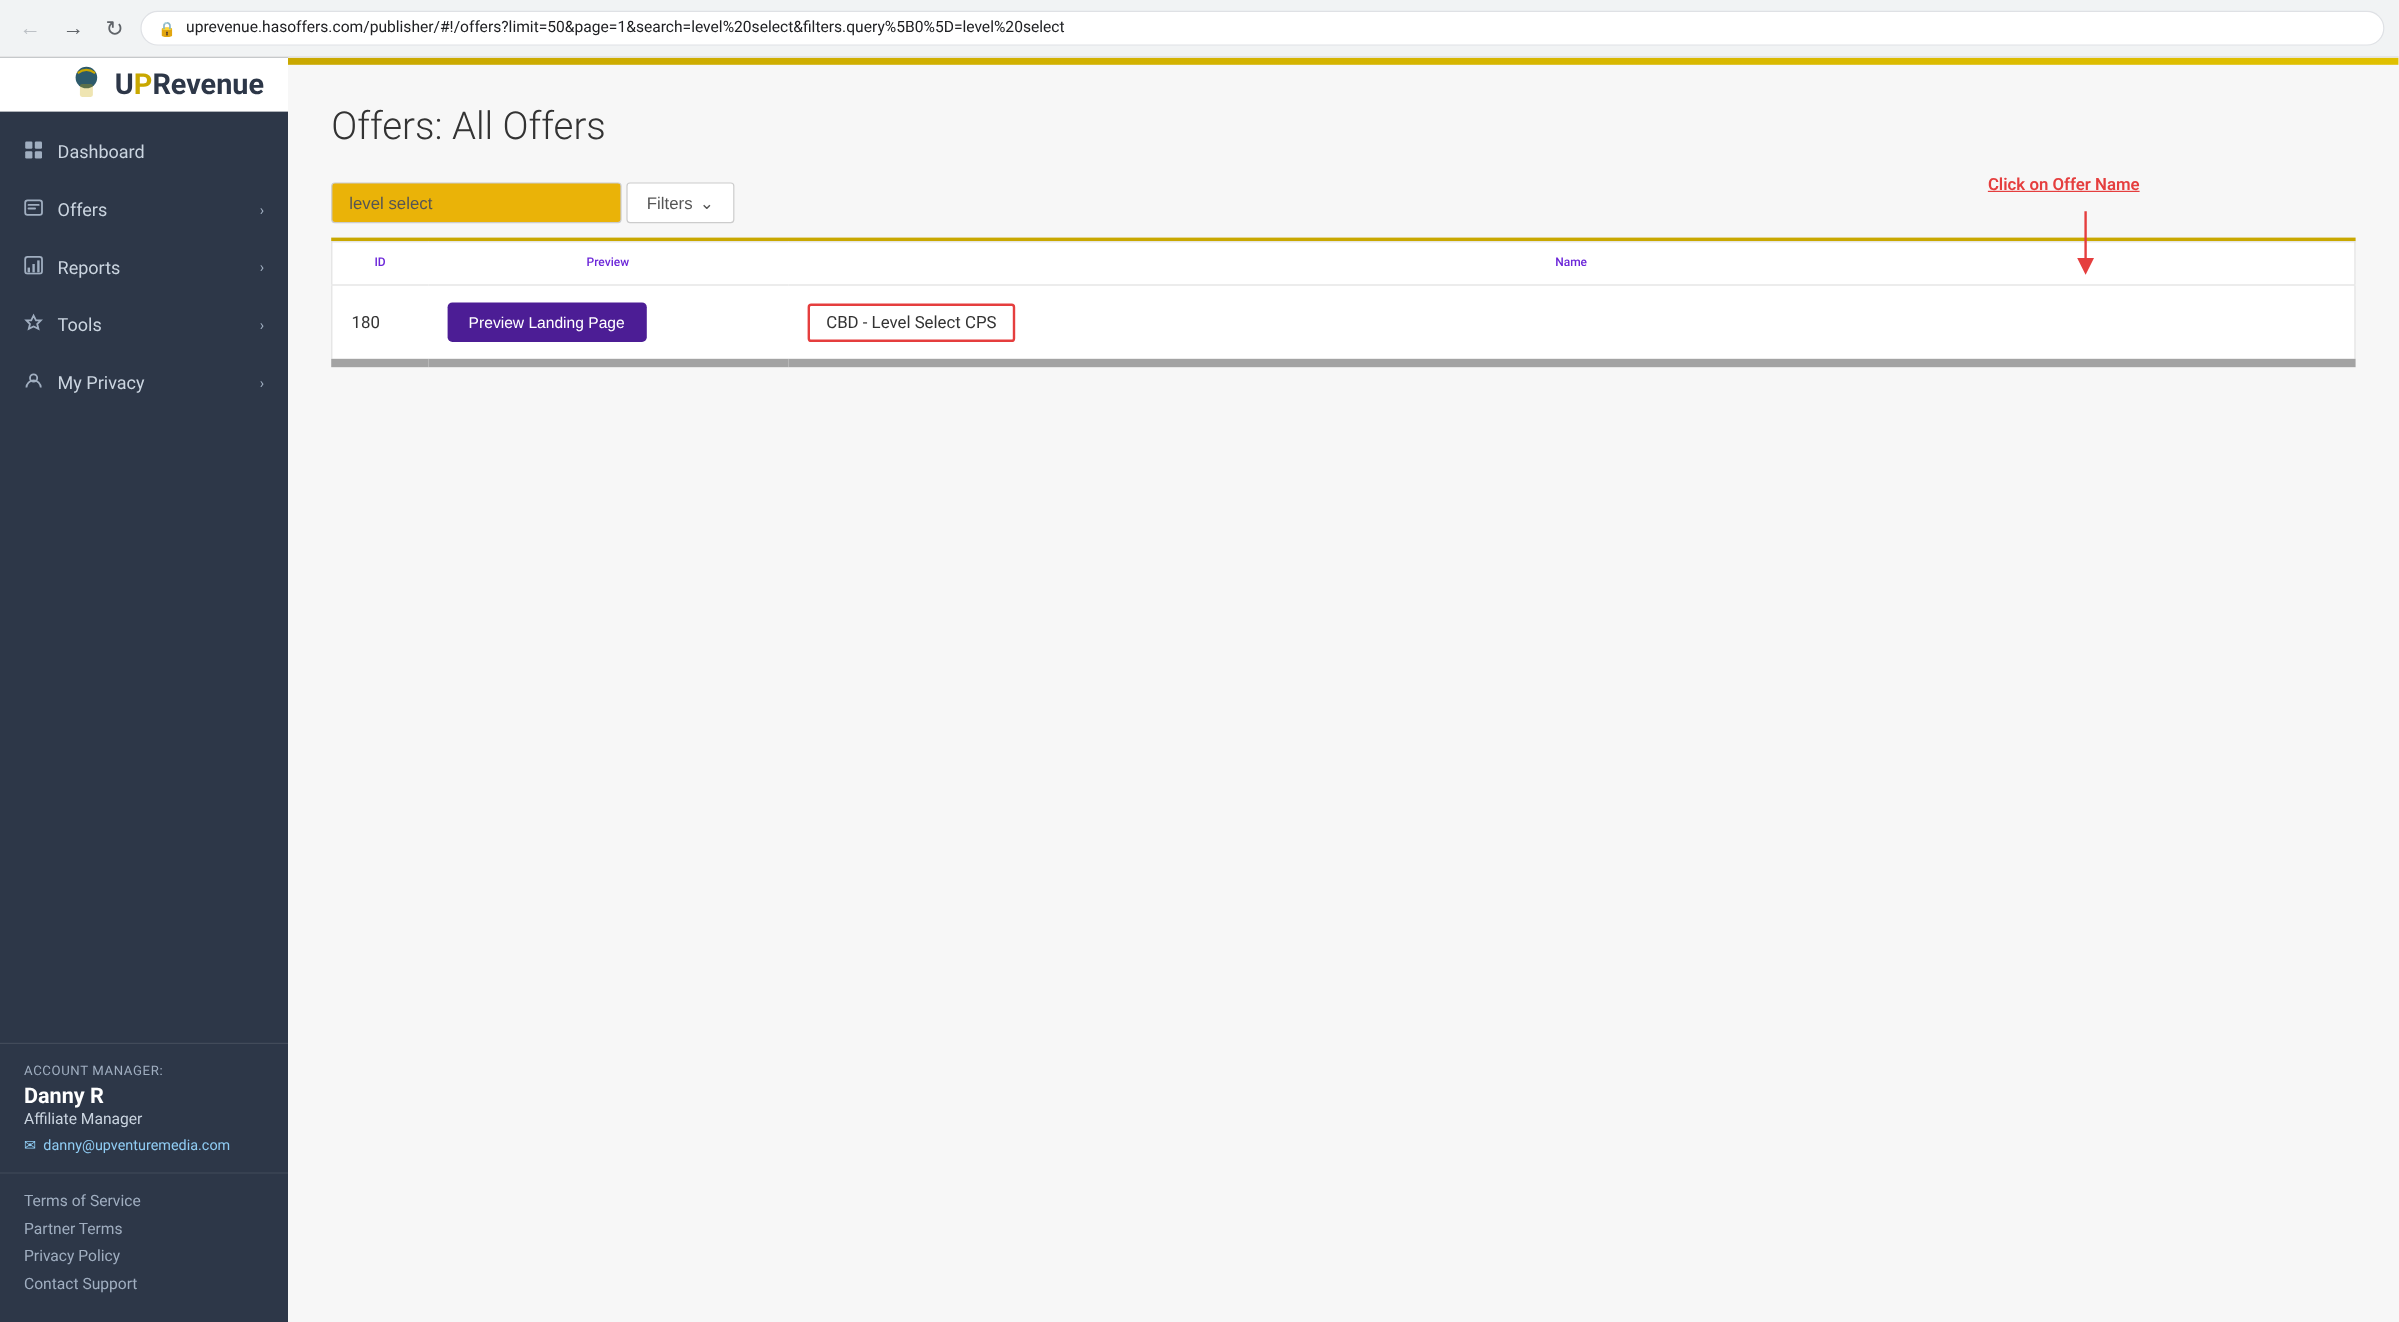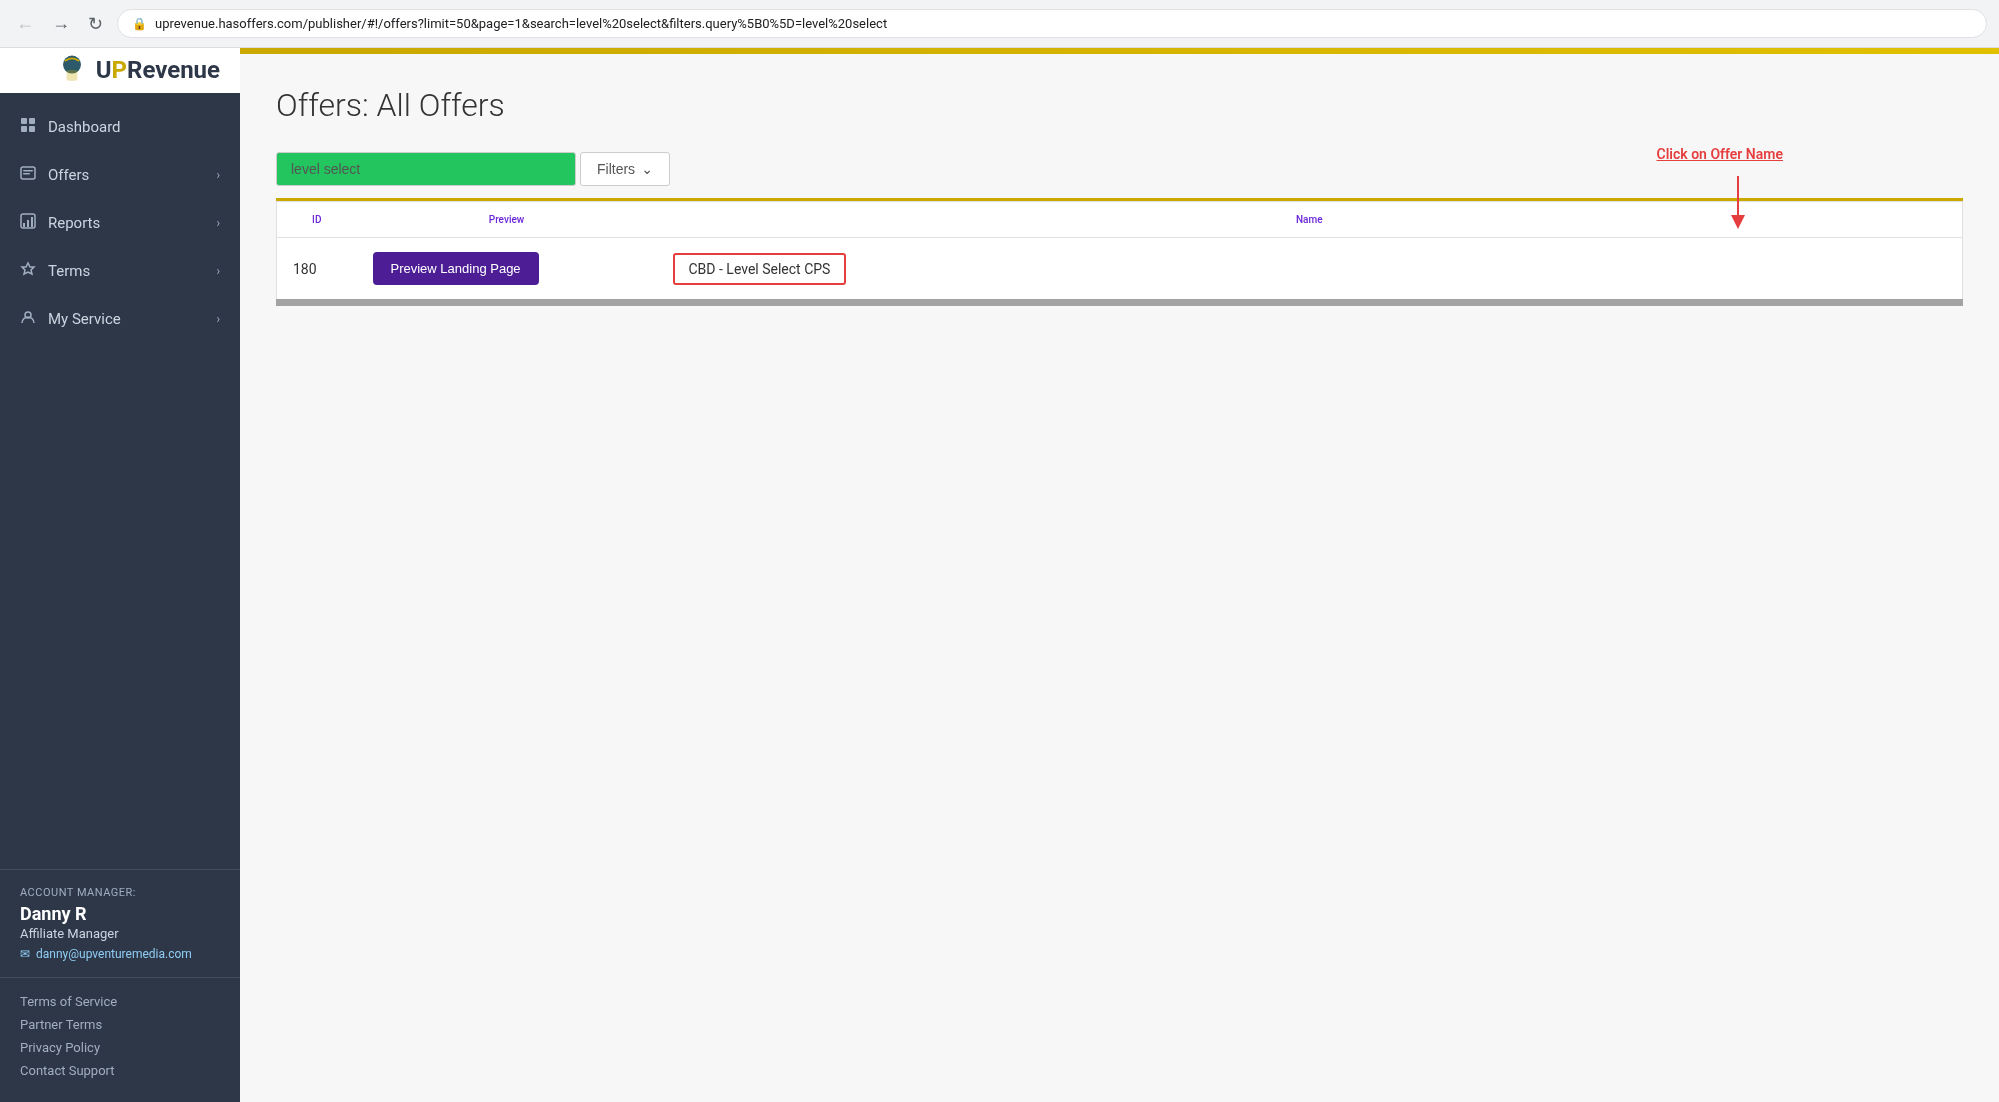--- a/index.html
+++ b/index.html
@@ -167,23 +167,23 @@
       margin-bottom: 0;
       border-bottom: 3px solid #c9a800;
       padding-bottom: 12px;
     }
 
     .search-input {
       padding: 8px 14px;
       border: 1px solid #ccc;
       border-radius: 3px;
       font-size: 14px;
-      width: 300px;
+      width: 242px;
       color: #555;
-      background: #22c55e;
+      background: #eab308;
     }
 
     .filters-btn {
       margin-left: 4px;
       padding: 8px 16px;
       border: 1px solid #ccc;
       border-radius: 3px;
       background: white;
       font-size: 14px;
       color: #555;
@@ -346,34 +346,34 @@
         <span class="chevron">›</span>
       </div>
 
       <div class="nav-item">
         <div class="nav-left">
           <span class="nav-icon">
             <svg width="16" height="16" viewBox="0 0 16 16" fill="none">
               <path d="M8 2L10 6H14L11 9L12 13L8 11L4 13L5 9L2 6H6L8 2Z" stroke="#a0aec0" stroke-width="1.5" fill="none"></path>
             </svg>
           </span>
-          <span>Terms</span>
+          <span>Tools</span>
         </div>
         <span class="chevron">›</span>
       </div>
 
       <div class="nav-item">
         <div class="nav-left">
           <span class="nav-icon">
             <svg width="16" height="16" viewBox="0 0 16 16" fill="none">
               <circle cx="8" cy="6" r="3" stroke="#a0aec0" stroke-width="1.5"></circle>
               <path d="M2 14c0-3.3 2.7-6 6-6s6 2.7 6 6" stroke="#a0aec0" stroke-width="1.5" fill="none"></path>
             </svg>
           </span>
-          <span>My Service</span>
+          <span>My Privacy</span>
         </div>
         <span class="chevron">›</span>
       </div>
     </nav>
 
     <div class="account-section">
       <div class="account-manager-label">Account Manager:</div>
       <div class="account-name">Danny R</div>
       <div class="account-role">Affiliate Manager</div>
       <div class="account-email">

